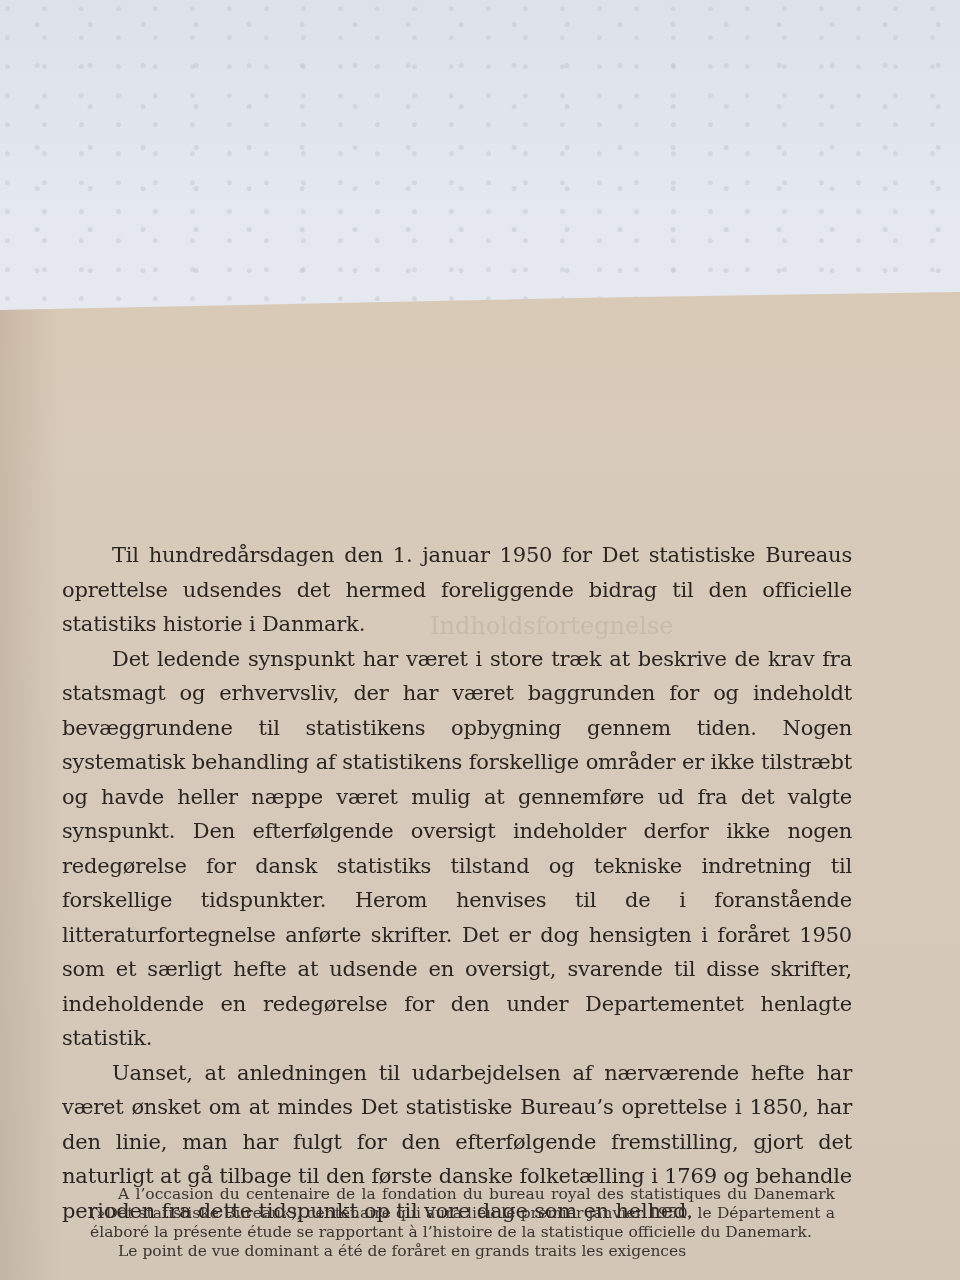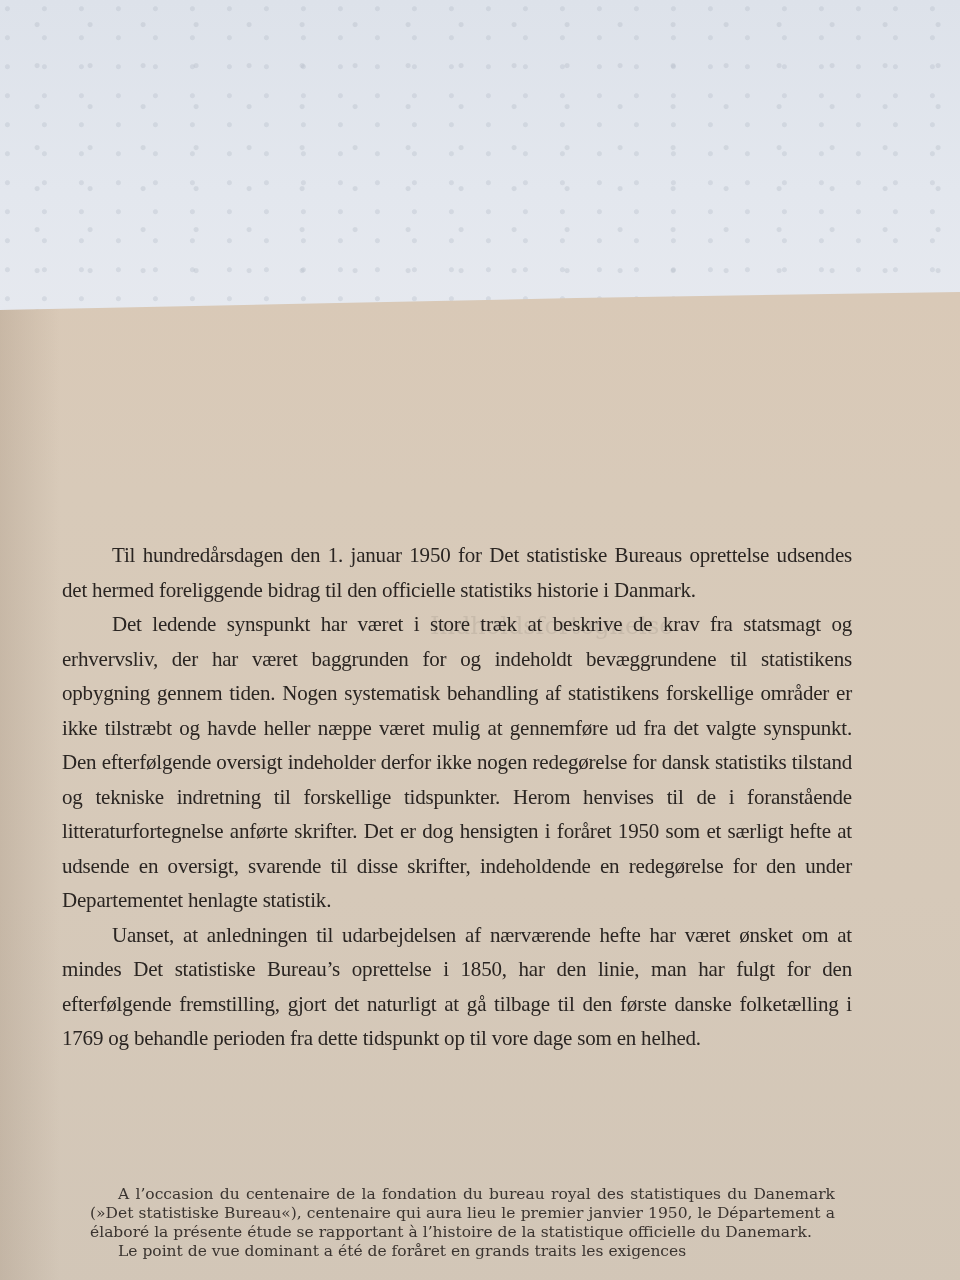--- a/index.html
+++ b/index.html
@@ -24,21 +24,20 @@
   .page::before {
     content: ""; position: absolute; left: 0; top: 0; width: 60px; height: 100%;
     background: linear-gradient(90deg, rgba(150,130,110,0.25), transparent);
   }
   .text-block {
     position: absolute; left: 62px; top: 538px; width: 790px;
     color: #2a2522;
     font-size: 21px; line-height: 34.5px;
     text-align: justify;
     letter-spacing: -0.2px;
-    font-family: Liberation Serif, serif;
   }
   .text-block p { margin: 0; text-indent: 50px; }
   .footnote {
     position: absolute; left: 90px; top: 1185px; width: 745px;
     color: #3a3430;
     font-size: 15.5px; line-height: 19px;
     text-align: justify;
     filter: blur(0.4px);
   }
   .footnote p { margin: 0; text-indent: 28px; }

